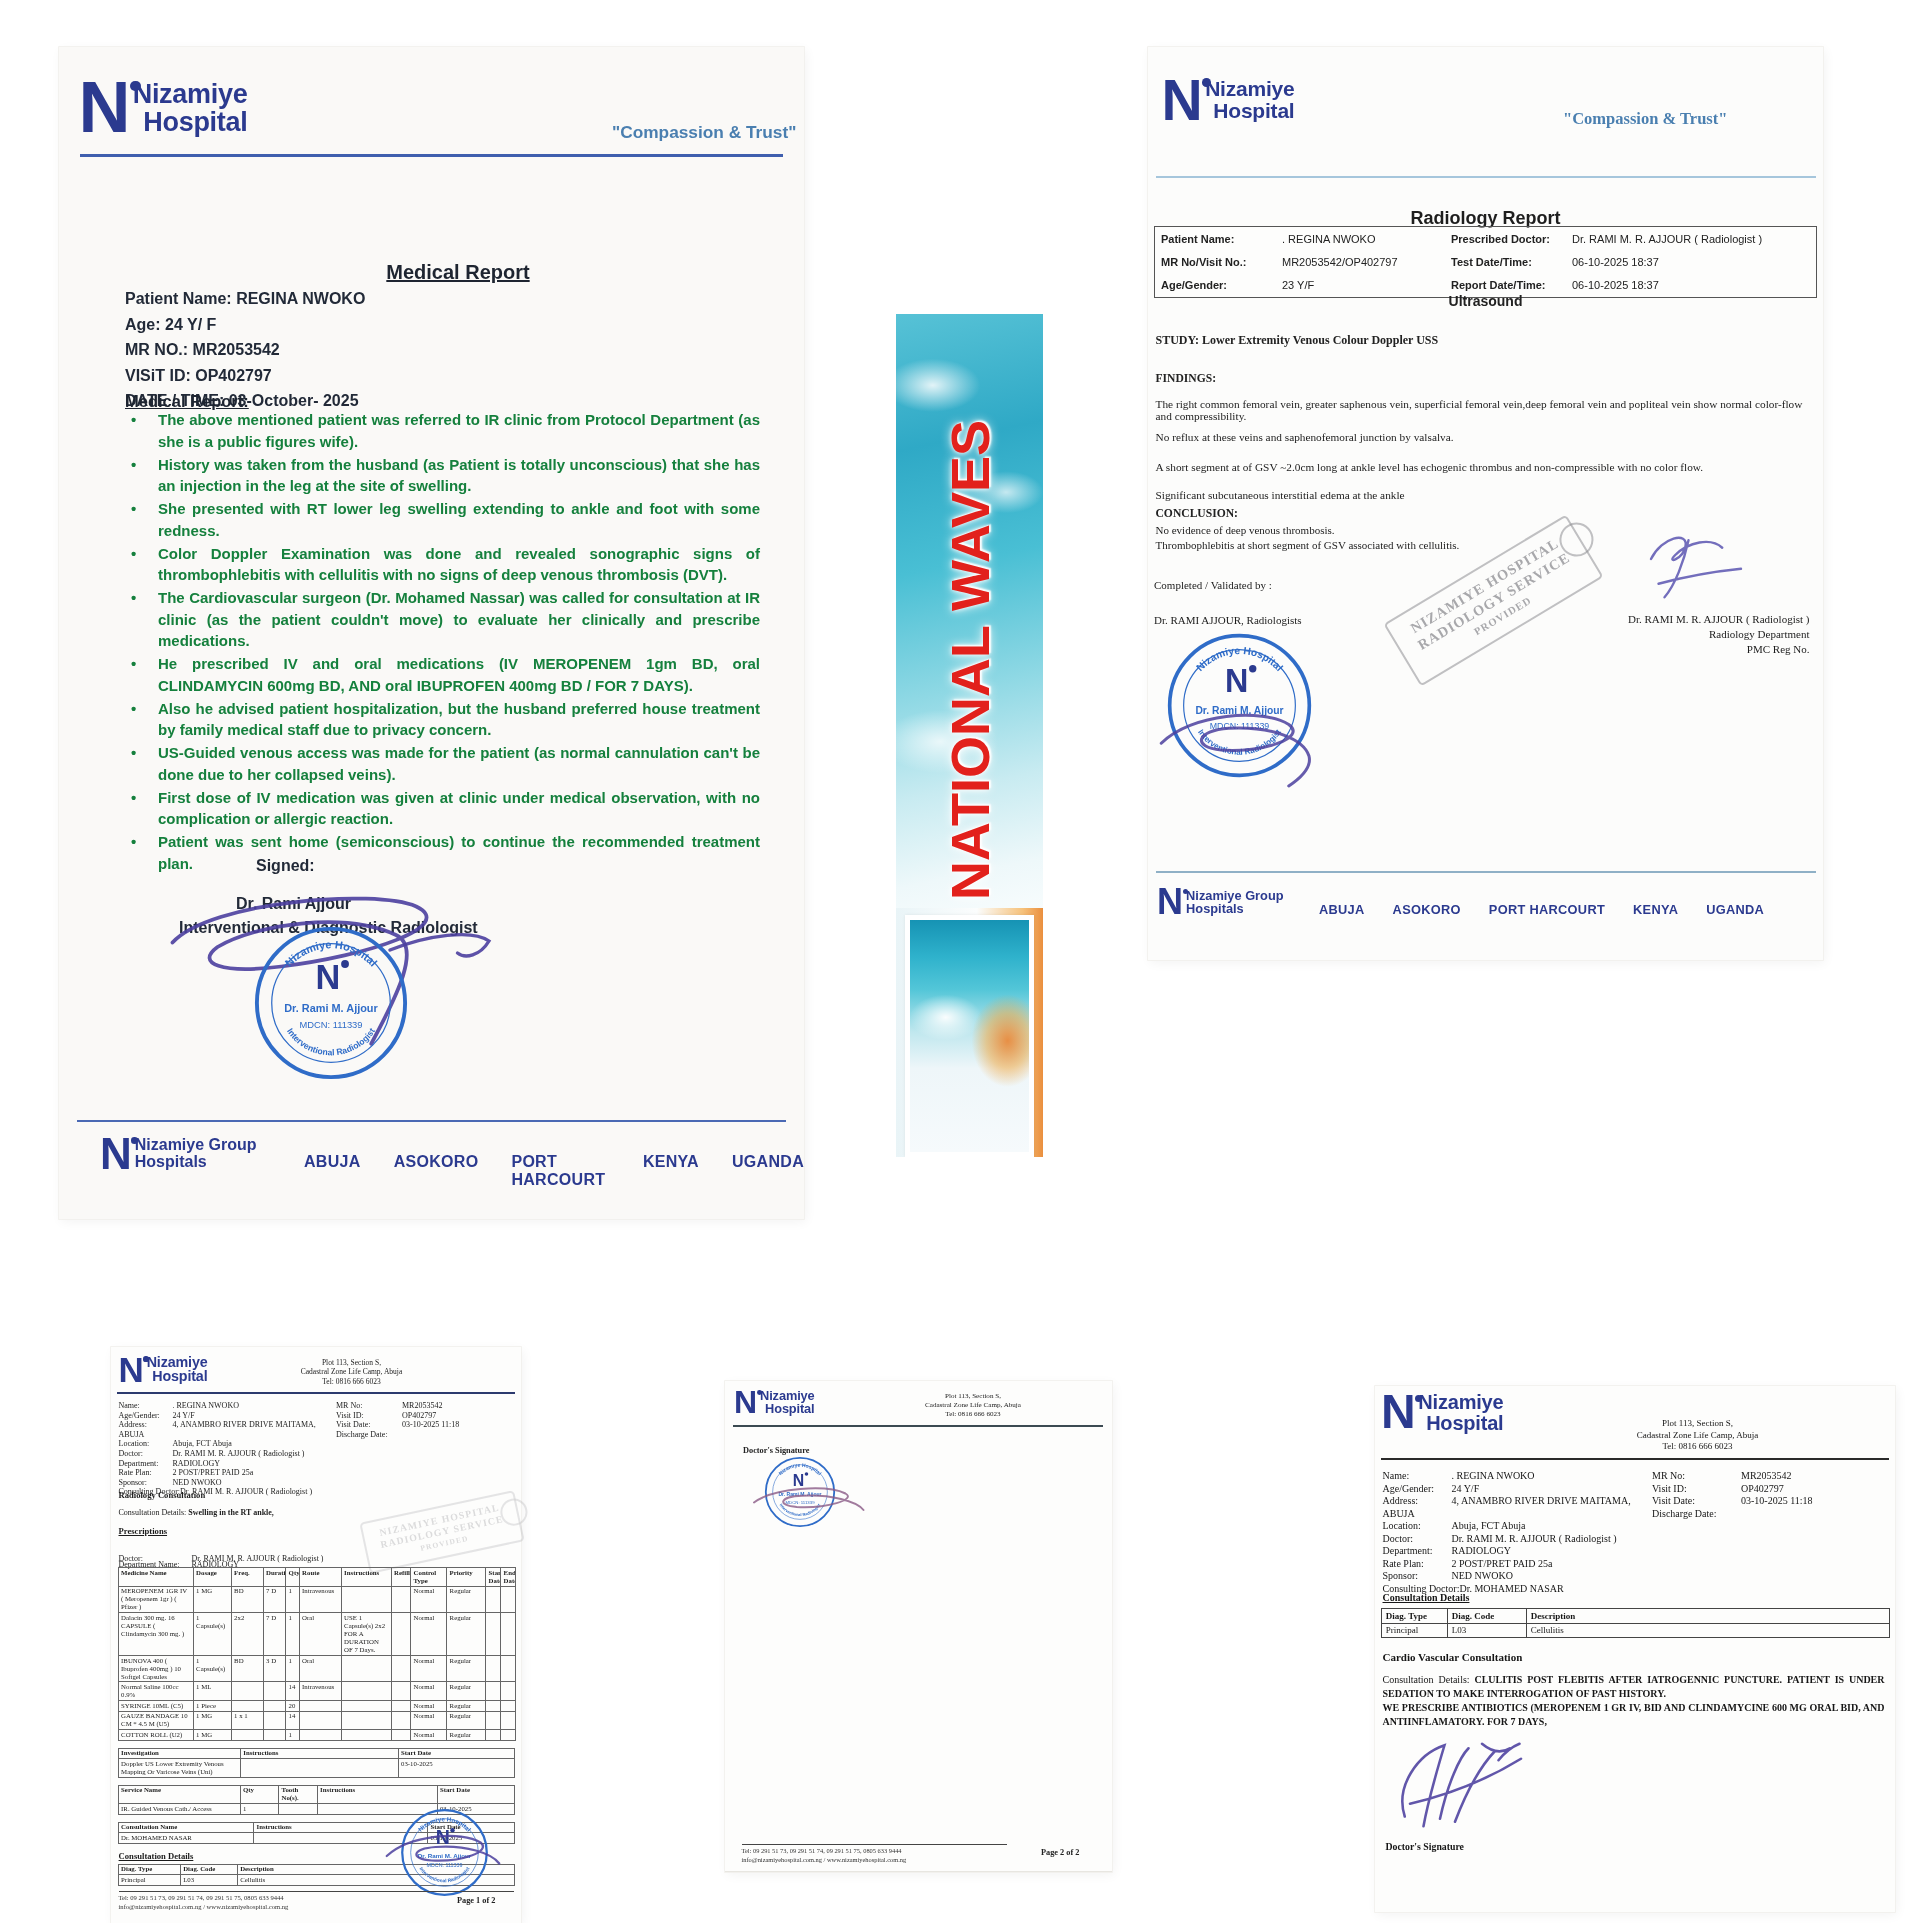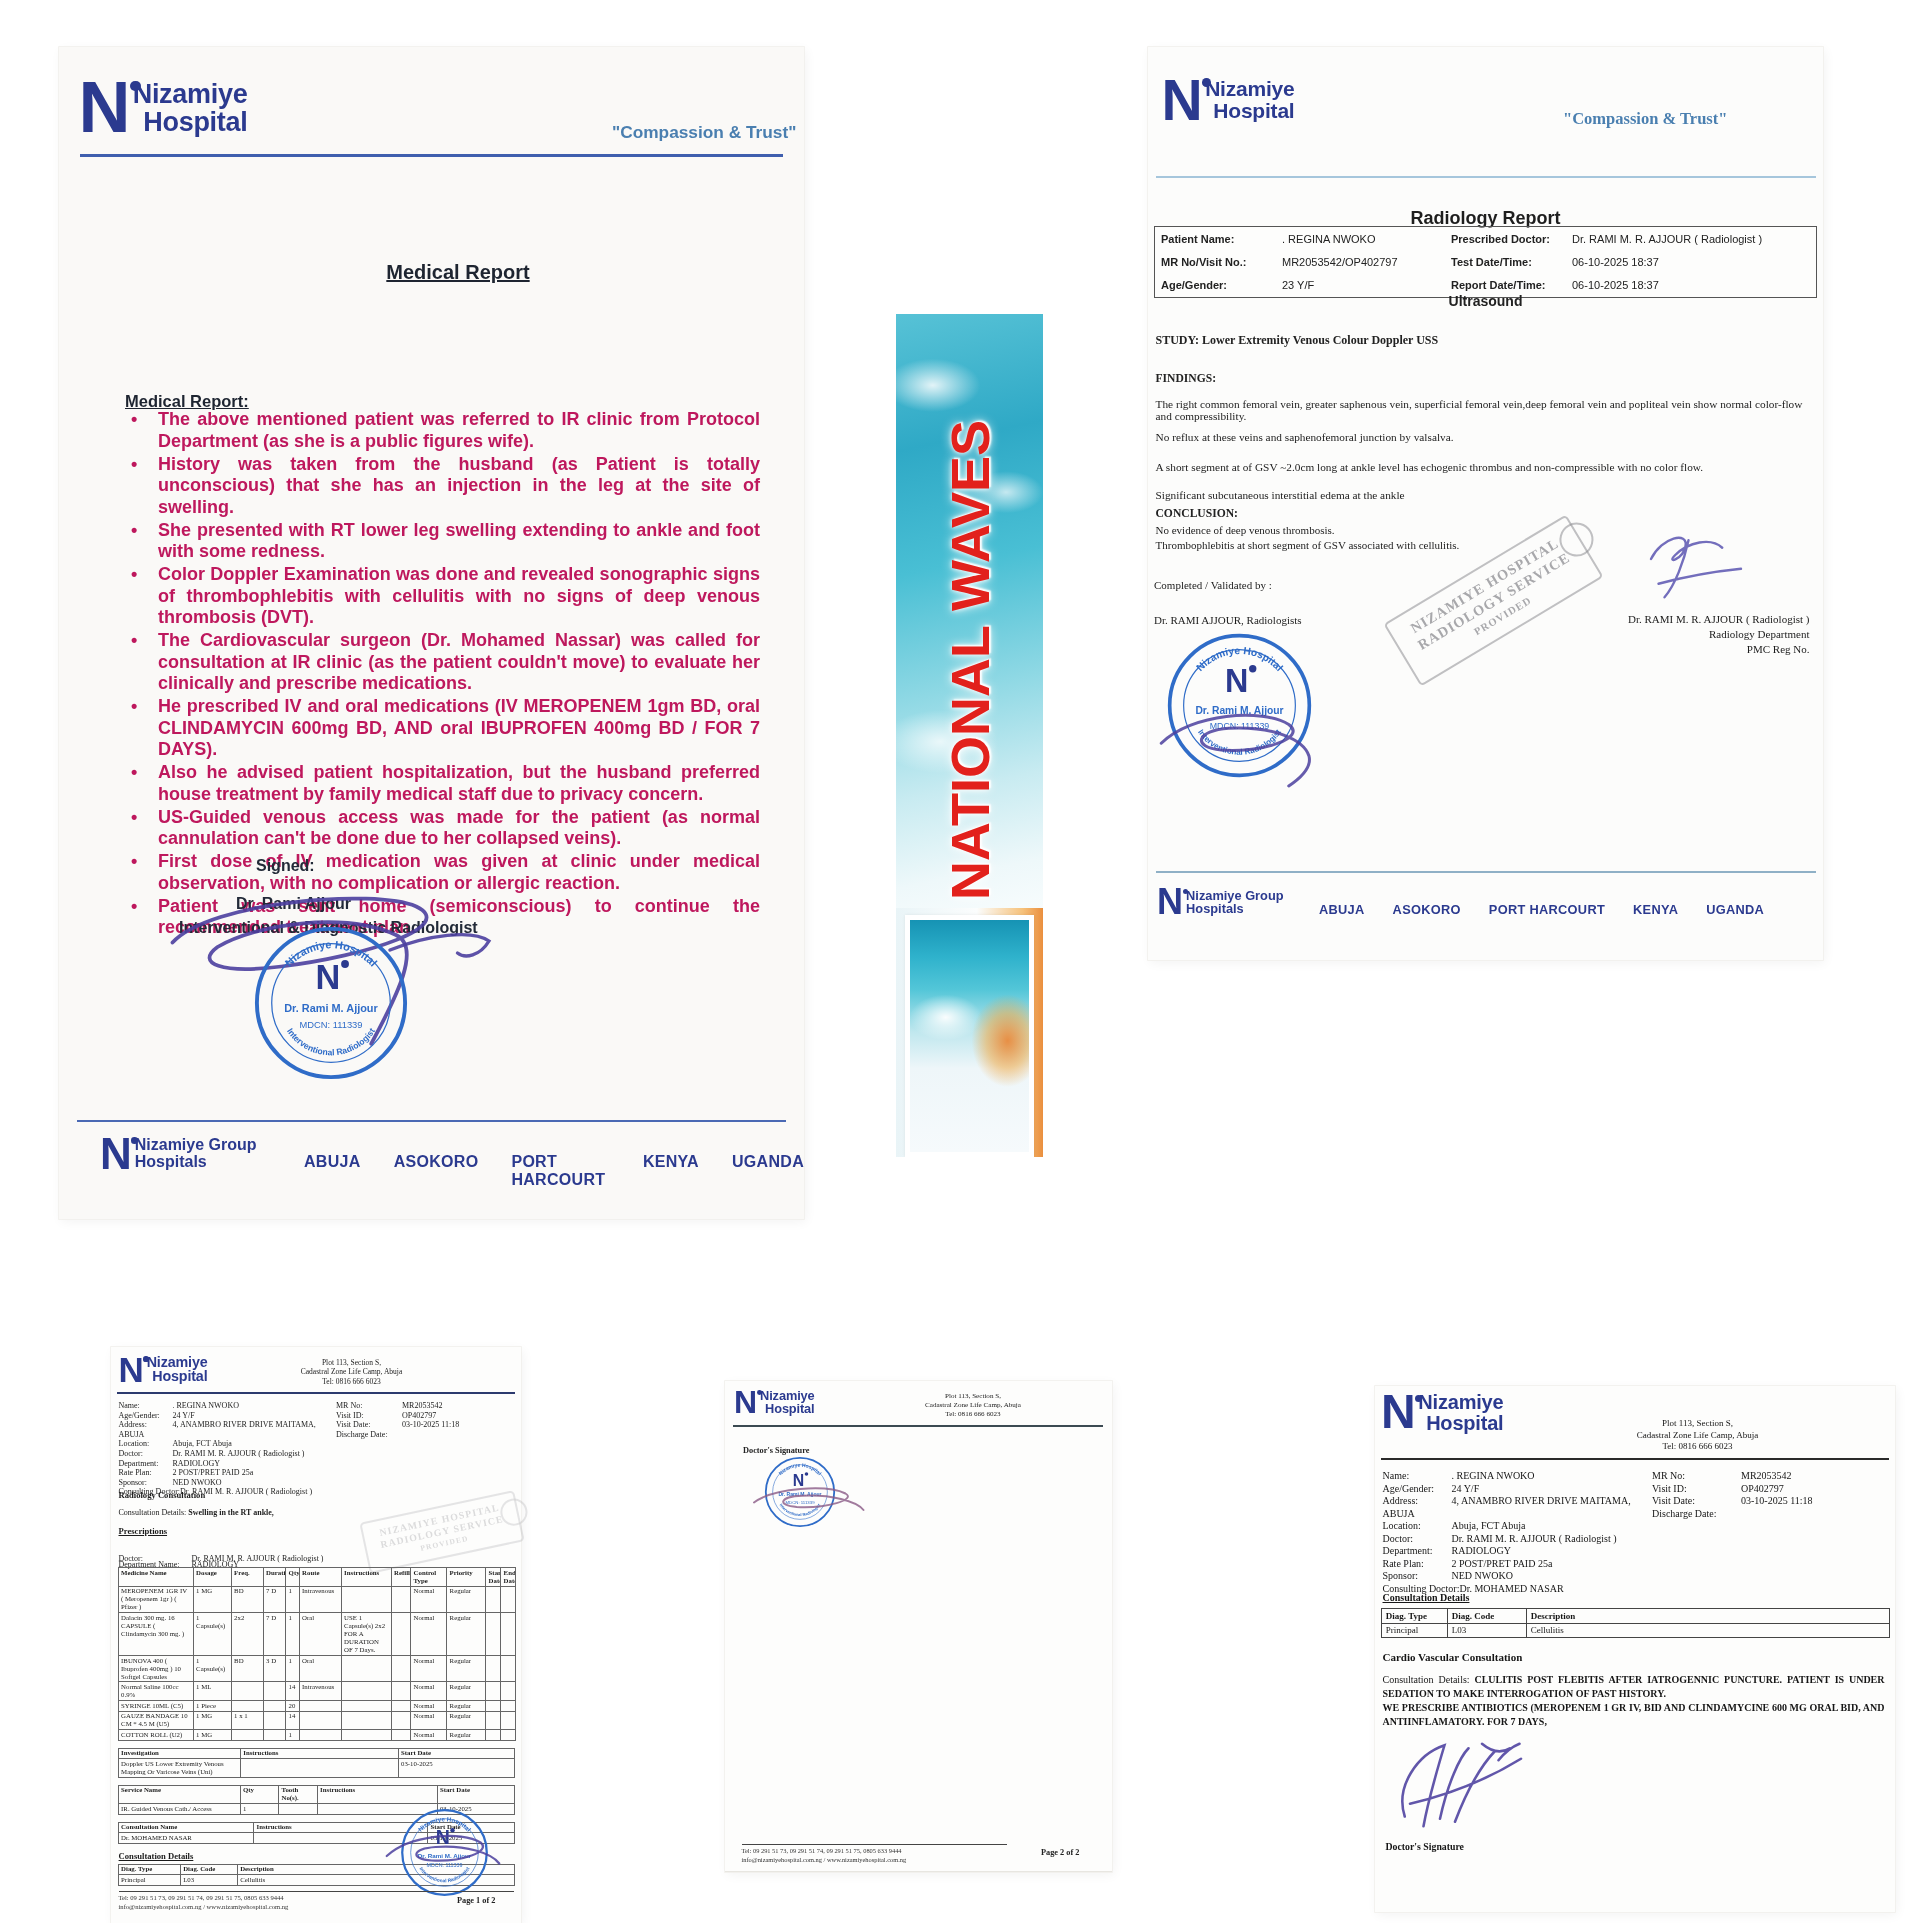--- a/index.html
+++ b/index.html
@@ -14,22 +14,22 @@
   .tagline{position:absolute;color:#4a7fb0;font-weight:700;font-size:17.3px;}
   .rule{position:absolute;left:21px;right:21px;height:3px;background:#3f5fae;}
   .addr{position:absolute;font-family:"Liberation Serif",serif;text-align:center;line-height:1.3;}
   .addr .a1{font-weight:400;}
   
   .d1-title{position:absolute;left:0;right:0;top:201px;text-align:center;padding-left:53px;
             font-size:20px;font-weight:800;text-decoration:underline;color:#1e2531;}
   .d1-pinfo{position:absolute;left:66px;top:239px;font-size:16px;font-weight:700;line-height:25.6px;color:#222a38;}
   .d1-mrh{position:absolute;left:66px;top:331px;font-size:16.5px;font-weight:800;text-decoration:underline;color:#1e2531;}
   .d1-bullets{position:absolute;left:66px;right:44px;top:362px;margin:0;padding:0;list-style:none;}
-  .d1-bullets li{position:relative;padding-left:33px;text-align:justify;font-size:18px;font-weight:600;
-                 line-height:21.5px;color:#be185d;margin-bottom:1.5px;}
+  .d1-bullets li{position:relative;padding-left:33px;text-align:justify;font-size:15px;font-weight:600;
+                 line-height:21.5px;color:#15803d;margin-bottom:1.5px;}
   .d1-bullets li::before{content:"\2022";position:absolute;left:6px;top:0;}
   .d1-signed{position:absolute;left:197px;top:810px;font-size:16px;font-weight:700;color:#222a38;}
   .d1-signer1{position:absolute;left:177px;top:848px;font-size:16px;font-weight:700;color:#222a38;}
   .d1-signer2{position:absolute;left:120px;top:872px;font-size:16px;font-weight:700;color:#222a38;}
   .d1-frule{position:absolute;left:18px;right:18px;top:1073px;height:2.3px;background:#4a69b4;}
   .glogo{position:absolute;display:flex;align-items:center;gap:.32em;color:#2b3a8f;}
   .gtext{font-weight:800;line-height:1.05;}
   .cities{position:absolute;display:flex;font-weight:800;color:#2b3a8f;letter-spacing:0.3px;}
   
   .stamp{position:absolute;}
@@ -117,20 +117,28 @@
     <span class="ltext" style="font-size:27px;">
       <div>Nizamiye</div>
       <div>Hospital</div>
     </span>
   </div>
   <div class="tagline" style="left:553px;top:75px;">"Compassion &amp; Trust"</div>
   <div class="rule" style="top:107px;"></div>
 
   <h1 class="d1-title">Medical Report</h1>
 
+  <div class="d1-pinfo">
+
+  <div>Patient Name: REGINA NWOKO</div>
+      <div>Age: 24 Y/ F</div>
+      <div>MR NO.: MR2053542</div>
+      <div>VISiT ID: OP402797</div>
+      <div>DATE / TIME: 03-October- 2025</div>
+    </div>
 
   <h2 class="d1-mrh">Medical Report:</h2>
 
   <ul class="d1-bullets">
 
   <li>The above mentioned patient was referred to IR clinic from Protocol Department (as she is a public figures wife).</li>
       <li>History was taken from the husband (as Patient is totally unconscious) that she has an injection in the leg at the site of swelling.</li>
       <li>She presented with RT lower leg swelling extending to ankle and foot with some redness.</li>
       <li>Color Doppler Examination was done and revealed sonographic signs of thrombophlebitis with cellulitis with no signs of deep venous thrombosis (DVT).</li>
       <li>The Cardiovascular surgeon (Dr. Mohamed Nassar) was called for consultation at IR clinic (as the patient couldn't move) to evaluate her clinically and prescribe medications.</li>

